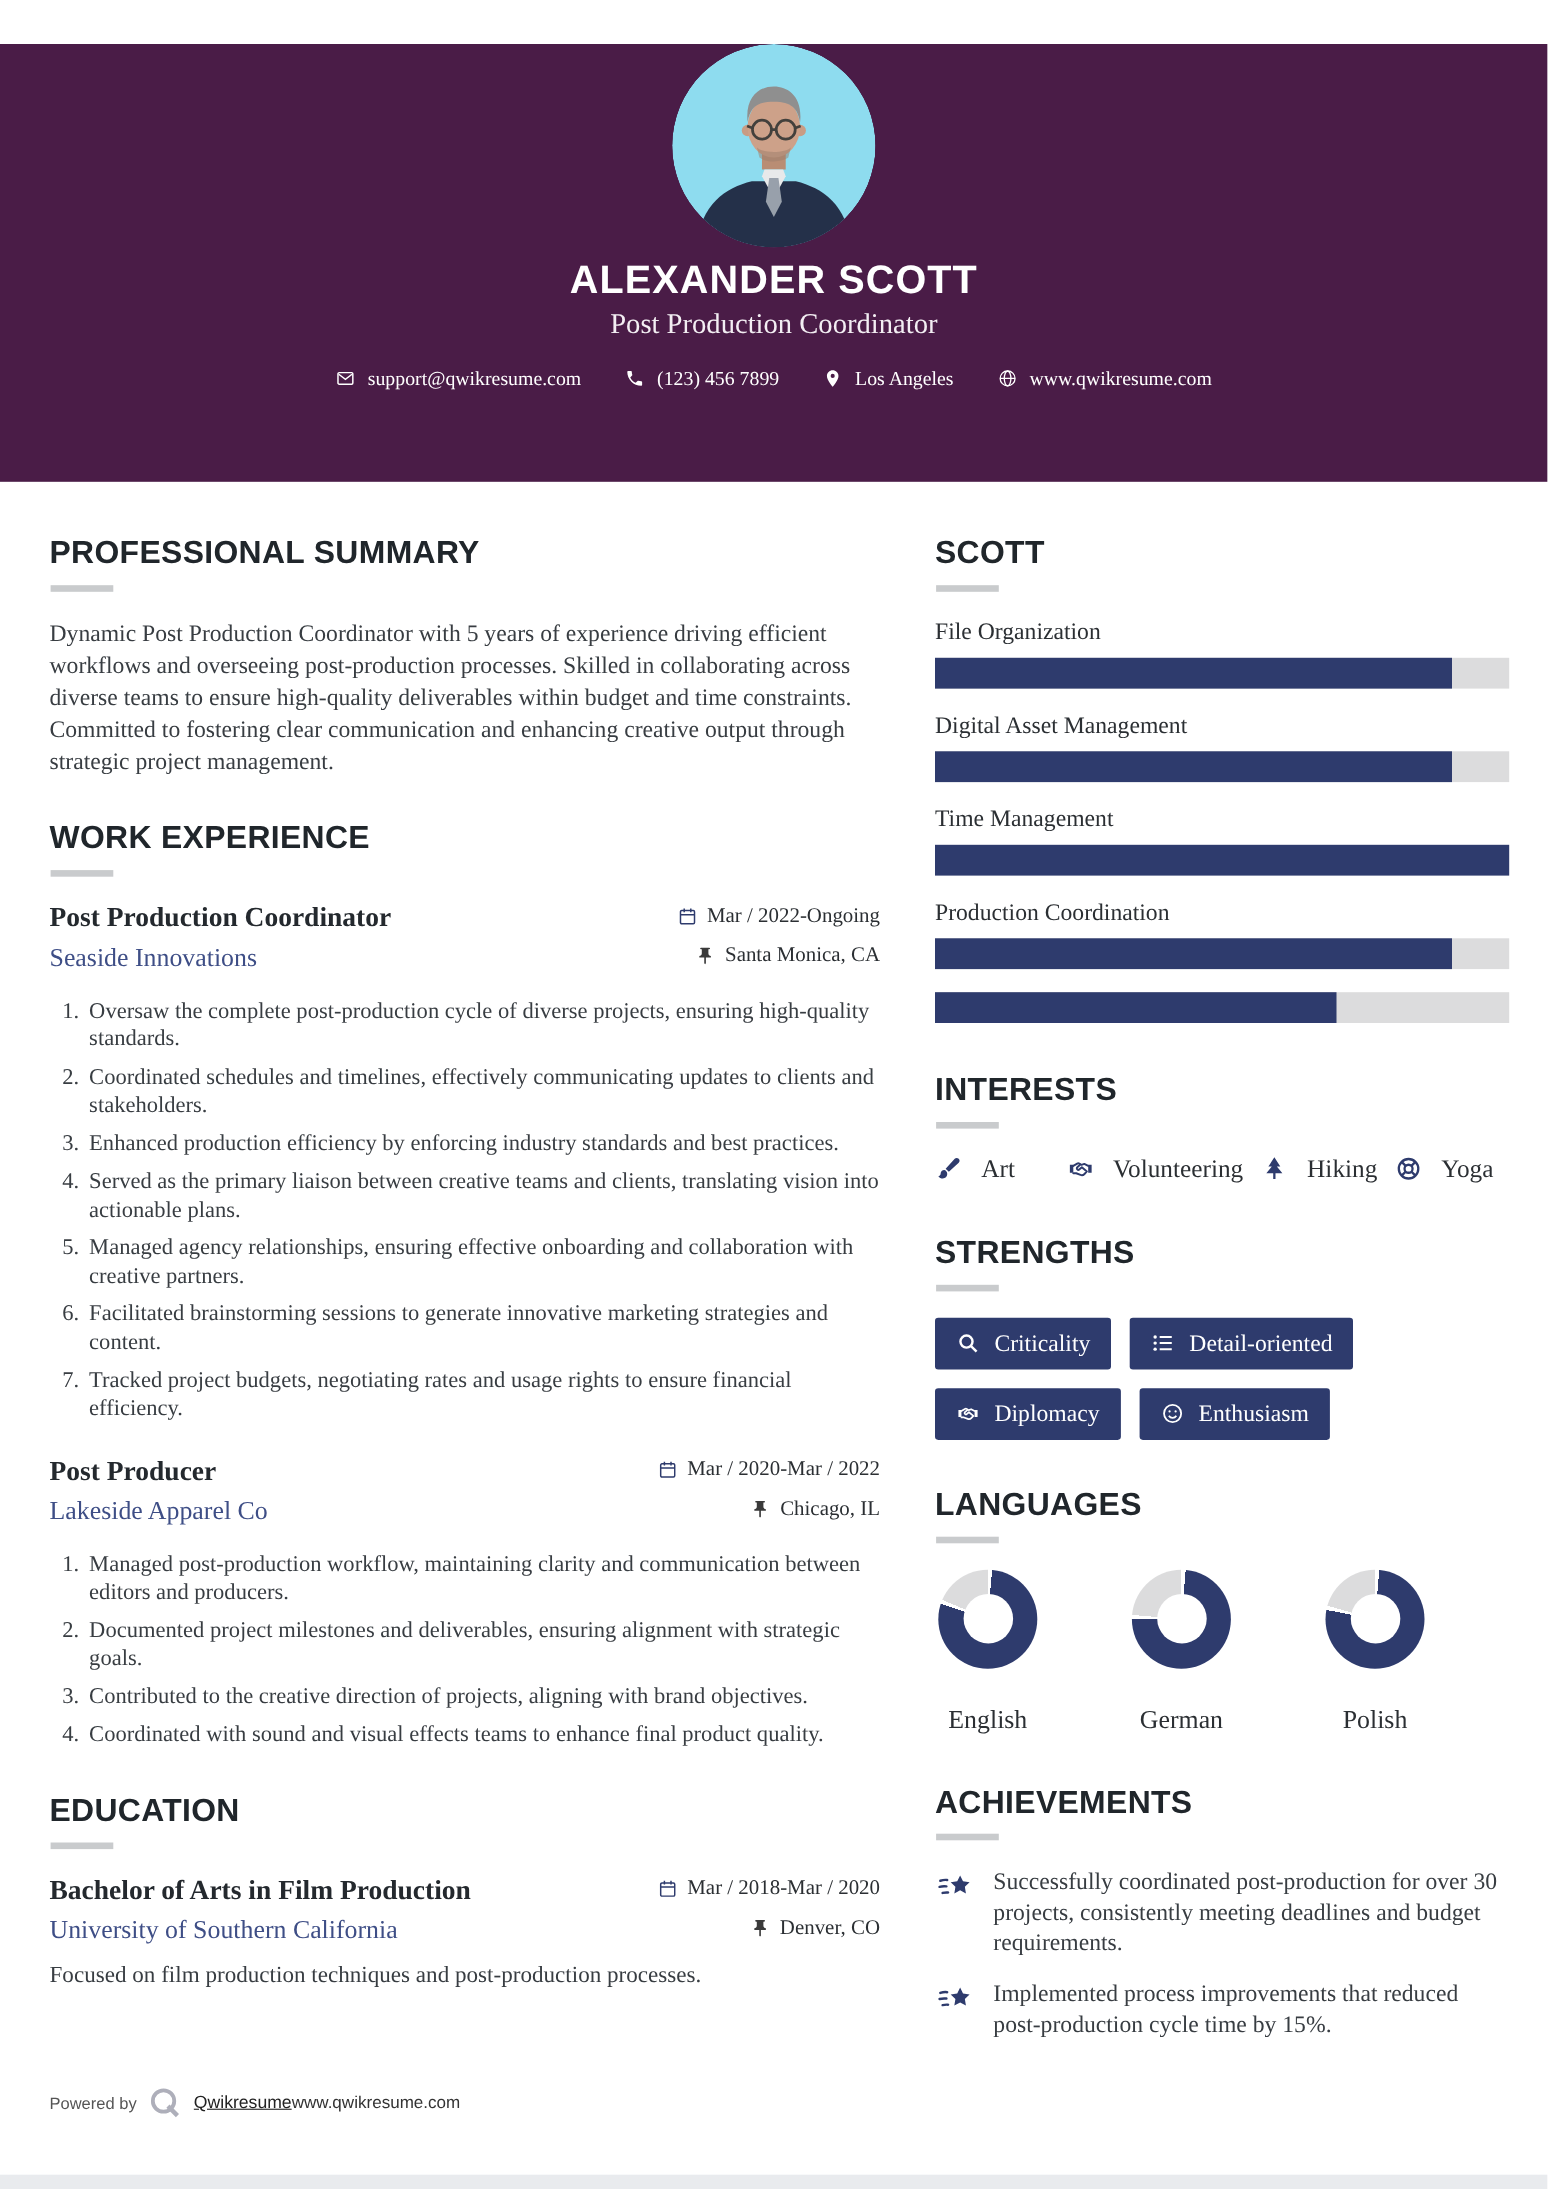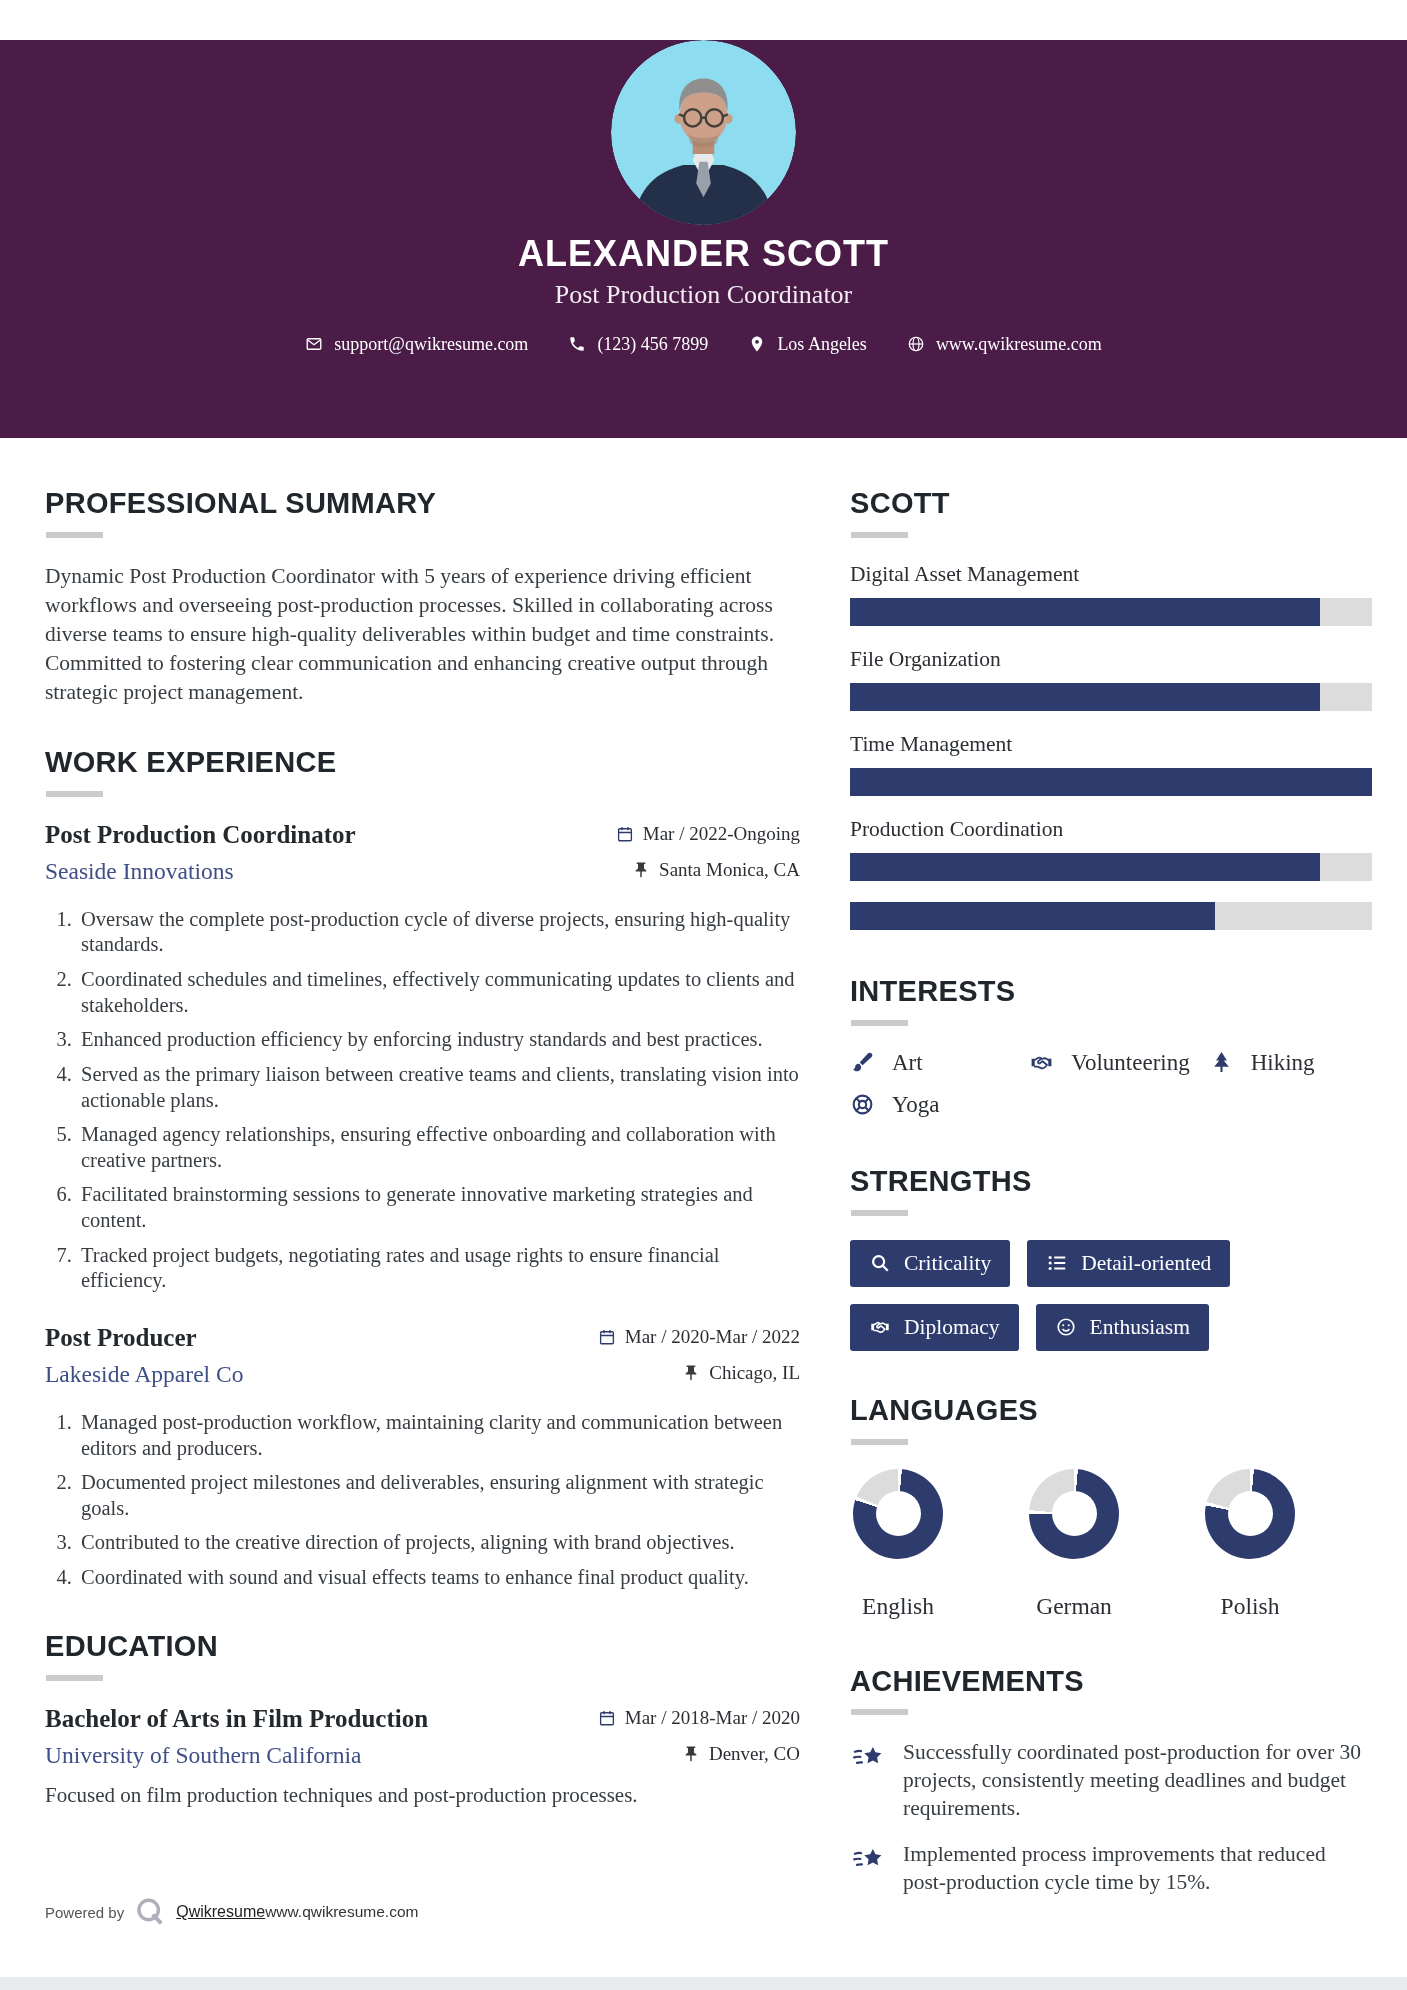--- a/index.html
+++ b/index.html
@@ -50,21 +50,21 @@
   .job ol li{margin-bottom:9px;padding-left:4px;}
   .edu-desc{font-size:21px;color:#383d42;margin-top:14px;}
 
   
   .skill{margin-bottom:21px;}
   .skill-label{font-size:21.5px;color:#2b2f33;margin-bottom:11px;}
   .skill-track{height:28px;background:var(--track);}
   .skill-fill{height:100%;background:var(--navy);}
 
   
-  .interests-grid{display:grid;grid-template-columns:1fr 1fr 1fr;row-gap:18px;column-gap:20px;gap:16px;}
+  .interests-grid{display:grid;grid-template-columns:1fr 1fr 1fr 1fr;row-gap:18px;column-gap:20px;gap:16px;}
   .interest{display:flex;align-items:center;gap:17px;font-size:23px;color:#2b2f33;}
   .int-icon{width:25px;height:25px;color:var(--navy);flex:none;}
   .int-icon svg{width:100%;height:100%;display:block;}
 
   
   .badges{display:flex;flex-wrap:wrap;gap:17px;}
   .badge{display:inline-flex;align-items:center;gap:13px;background:var(--navy);color:#fff;font-size:21.5px;padding:11px 19px;border-radius:3px;}
   .badge-icon{width:22px;height:22px;color:#fff;flex:none;}
   .badge-icon svg{width:100%;height:100%;display:block;}
 
@@ -284,27 +284,27 @@
     </section>
 
     <section class="col-right">
 
       <div class="section" style="margin-bottom:46px;">
         <h2>SCOTT</h2>
         <div class="rule"></div>
         <div>
 
         <div class="skill">
-              <div class="skill-label">Digital Asset Management</div>
+              <div class="skill-label">File Organization</div>
               <div class="skill-track">
                 <div class="skill-fill" style="width: 90%;"></div>
               </div>
             </div>
             <div class="skill">
-              <div class="skill-label">File Organization</div>
+              <div class="skill-label">Digital Asset Management</div>
               <div class="skill-track">
                 <div class="skill-fill" style="width: 90%;"></div>
               </div>
             </div>
             <div class="skill">
               <div class="skill-label">Time Management</div>
               <div class="skill-track">
                 <div class="skill-fill" style="width: 100%;"></div>
               </div>
             </div>

